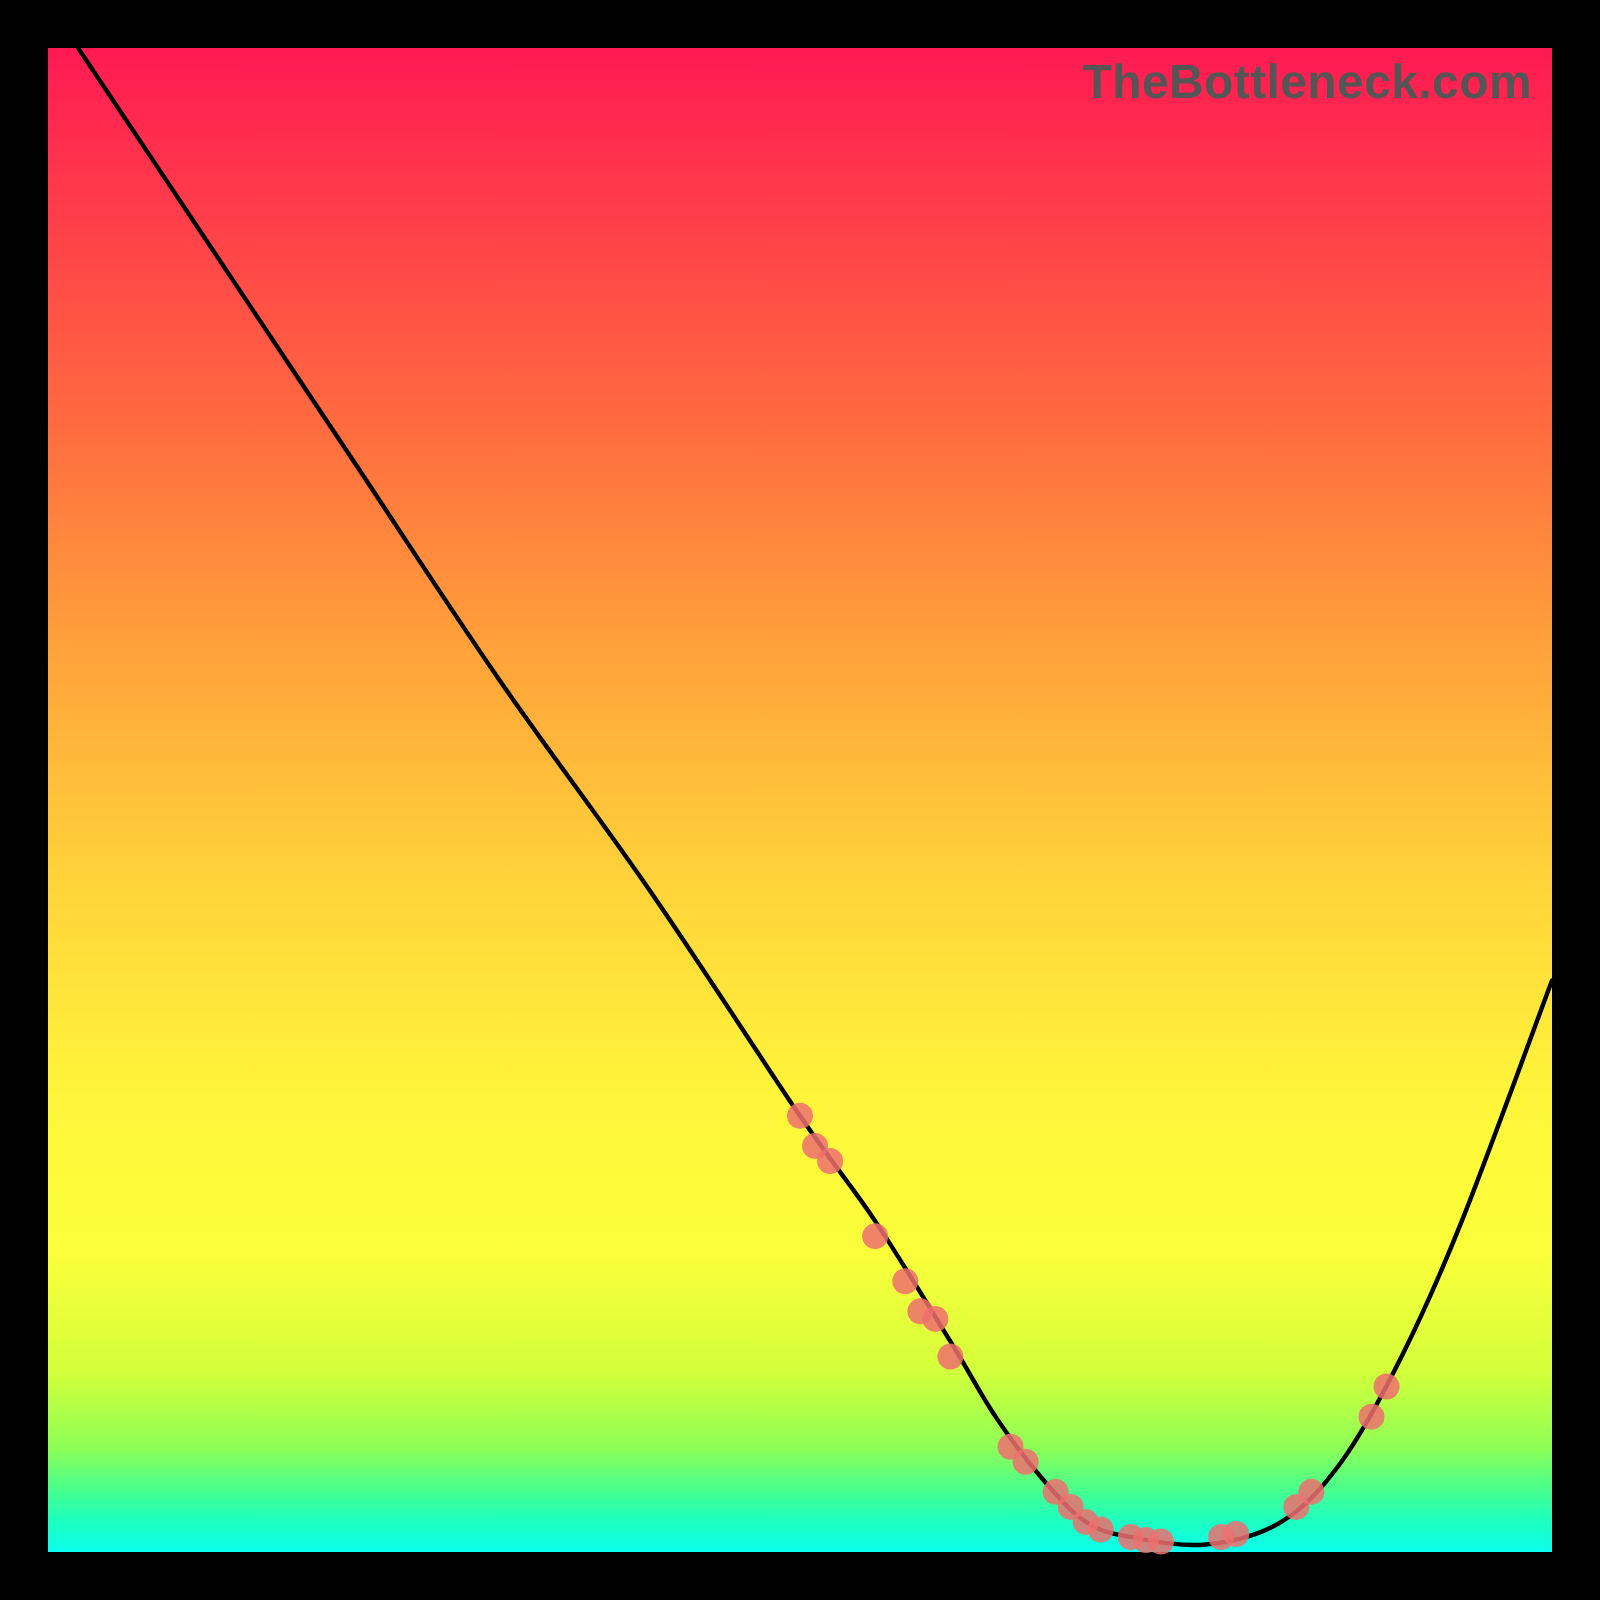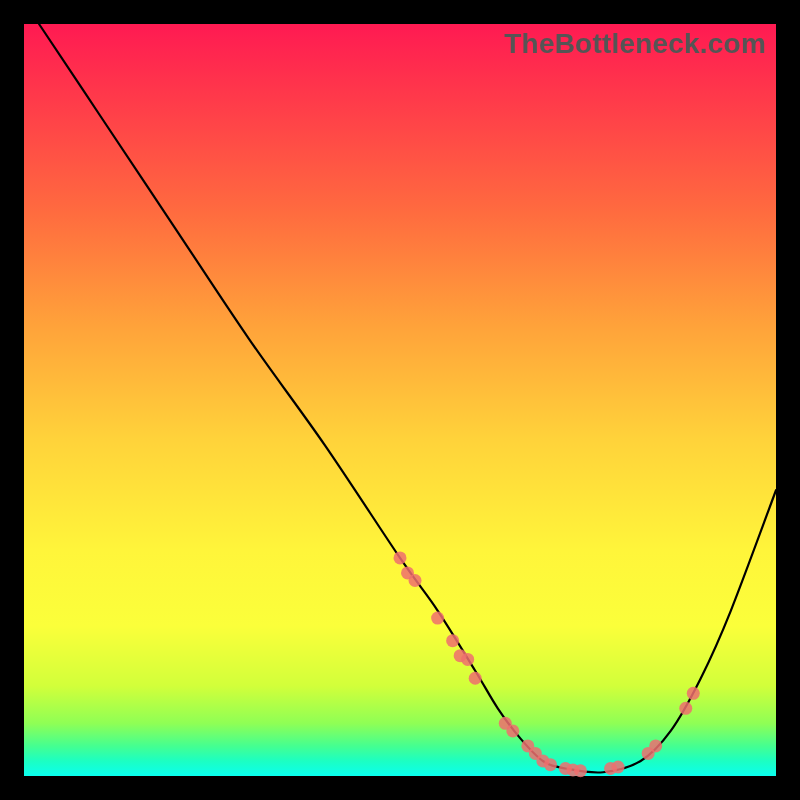--- a/index.html
+++ b/index.html
@@ -29,21 +29,21 @@
       #8fff55 93%,
       #45ff90 96%,
       #1cffc2 98%,
       #0affef 100%
     );
   }
   .watermark {
     position: absolute;
     top: 4px;
     right: 10px;
-    font-size: 28px;
+    font-size: 24px;
     font-weight: 600;
     color: #555;
     letter-spacing: 0.2px;
     user-select: none;
   }
   svg.curve {
     position: absolute;
     left: 0;
     top: 0;
     width: 752px;

